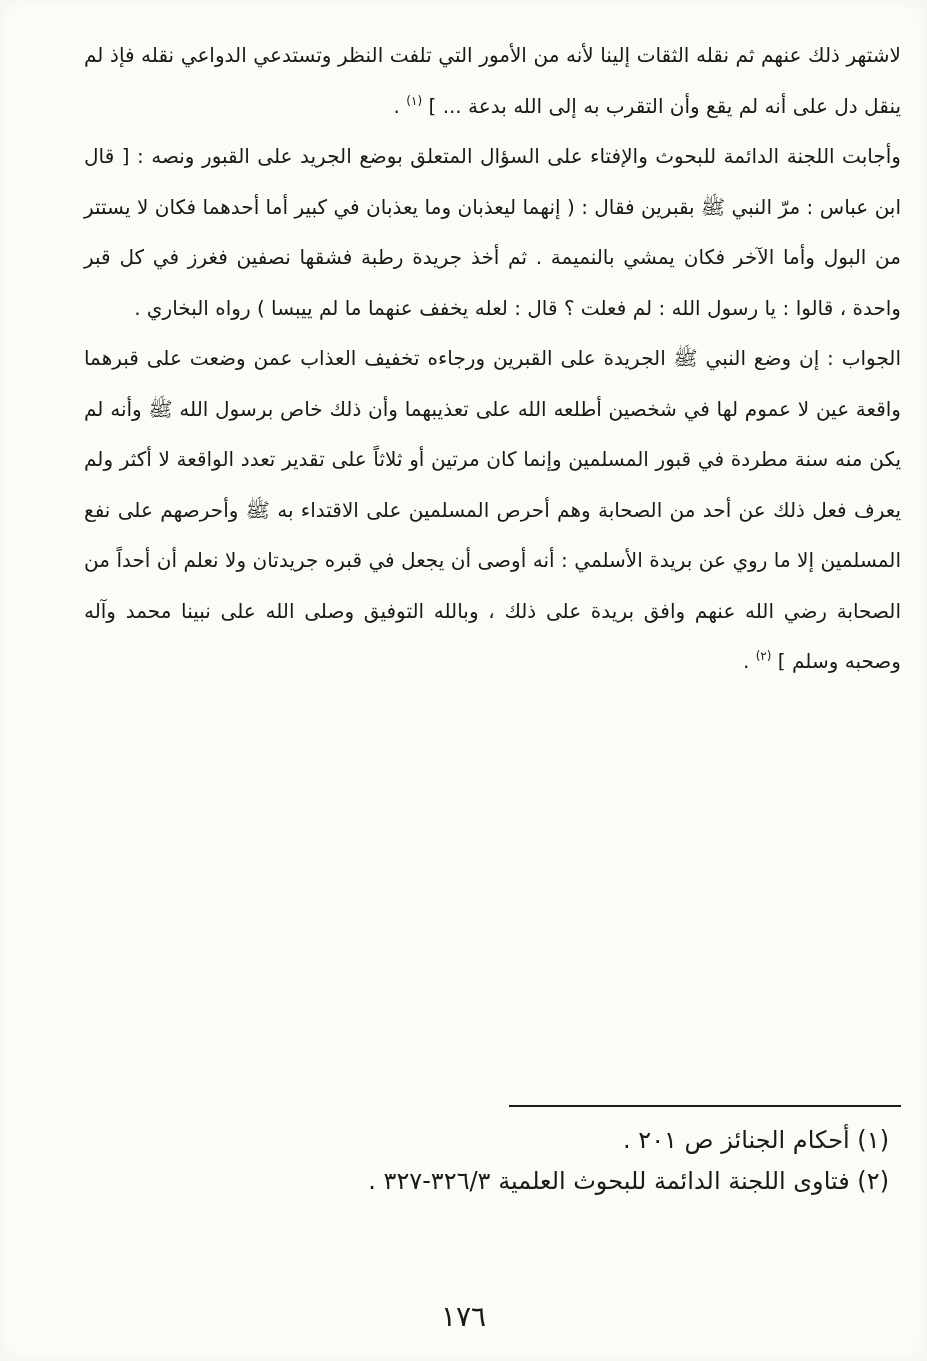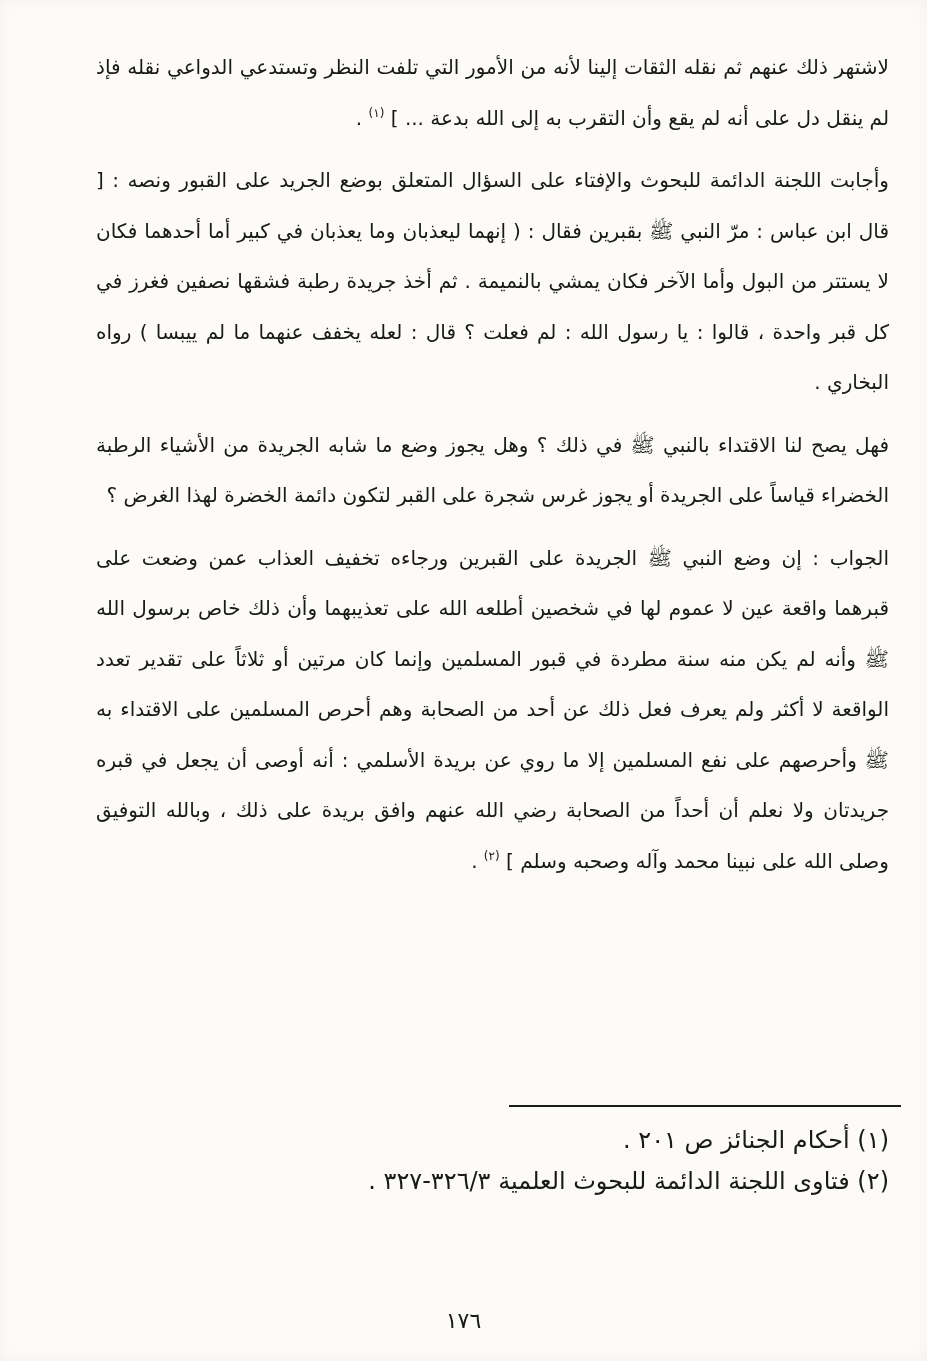--- a/index.html
+++ b/index.html
@@ -24,21 +24,21 @@
     position: absolute;
     top: 30px;
     right: 26px;
     left: 84px;
     font-size: 20px;
     line-height: 50.5px;
     text-align: justify;
     text-justify: inter-word;
   }
   .body-text p {
-    margin: 12px;
+    margin: 0;
     padding: 0;
   }
   sup.fn-marker {
     font-size: 12px;
     line-height: 0;
     vertical-align: super;
   }
   .footnote-sep {
     position: absolute;
     top: 1105px;
@@ -58,33 +58,32 @@
   }
   .footnotes .footnote {
     margin: 0;
   }
   .page-number {
     position: absolute;
     bottom: 28px;
     left: 0;
     right: 0;
     text-align: center;
-    font-size: 22px;
+    font-size: 28px;
     letter-spacing: 2px;
   }
 </style>
 </head>
 <body>
 
 <div class="page" dir="rtl">
 
   <div class="body-text">
     <p><span>لاشتهر ذلك عنهم ثم نقله الثقات إلينا لأنه من الأمور التي تلفت النظر وتستدعي الدواعي نقله فإذ لم ينقل دل على أنه لم يقع وأن التقرب به إلى الله بدعة ... ] </span><sup class="fn-marker">(١)</sup><span> .</span></p>
     <p><span>وأجابت اللجنة الدائمة للبحوث والإفتاء على السؤال المتعلق بوضع الجريد على القبور ونصه : [ قال ابن عباس : مرّ النبي ﷺ بقبرين فقال : ( إنهما ليعذبان وما يعذبان في كبير أما أحدهما فكان لا يستتر من البول وأما الآخر فكان يمشي بالنميمة . ثم أخذ جريدة رطبة فشقها نصفين فغرز في كل قبر واحدة ، قالوا : يا رسول الله : لم فعلت ؟ قال : لعله يخفف عنهما ما لم ييبسا ) رواه البخاري .</span></p>
-    <p><span>فهل يصح لنا الاقتداء بالنبي ﷺ في ذلك ؟ وهل يجوز وضع ما شابه الجريدة من الأشياء الرطبة الخضراء قياساً على الجريدة أو يجوز غرس شجرة على القبر لتكون دائمة الخضرة لهذا الغرض ؟</span></p>
     <p><span>الجواب : إن وضع النبي ﷺ الجريدة على القبرين ورجاءه تخفيف العذاب عمن وضعت على قبرهما واقعة عين لا عموم لها في شخصين أطلعه الله على تعذيبهما وأن ذلك خاص برسول الله ﷺ وأنه لم يكن منه سنة مطردة في قبور المسلمين وإنما كان مرتين أو ثلاثاً على تقدير تعدد الواقعة لا أكثر ولم يعرف فعل ذلك عن أحد من الصحابة وهم أحرص المسلمين على الاقتداء به ﷺ وأحرصهم على نفع المسلمين إلا ما روي عن بريدة الأسلمي : أنه أوصى أن يجعل في قبره جريدتان ولا نعلم أن أحداً من الصحابة رضي الله عنهم وافق بريدة على ذلك ، وبالله التوفيق وصلى الله على نبينا محمد وآله وصحبه وسلم ] </span><sup class="fn-marker">(٢)</sup><span> .</span></p>
   </div>
 
   <div class="footnote-sep"></div>
 
   <div class="footnotes">
     <p class="footnote">(١) أحكام الجنائز ص ٢٠١ .</p>
     <p class="footnote">(٢) فتاوى اللجنة الدائمة للبحوث العلمية ‪٣٢٦/٣-٣٢٧‬ .</p>
   </div>
 

